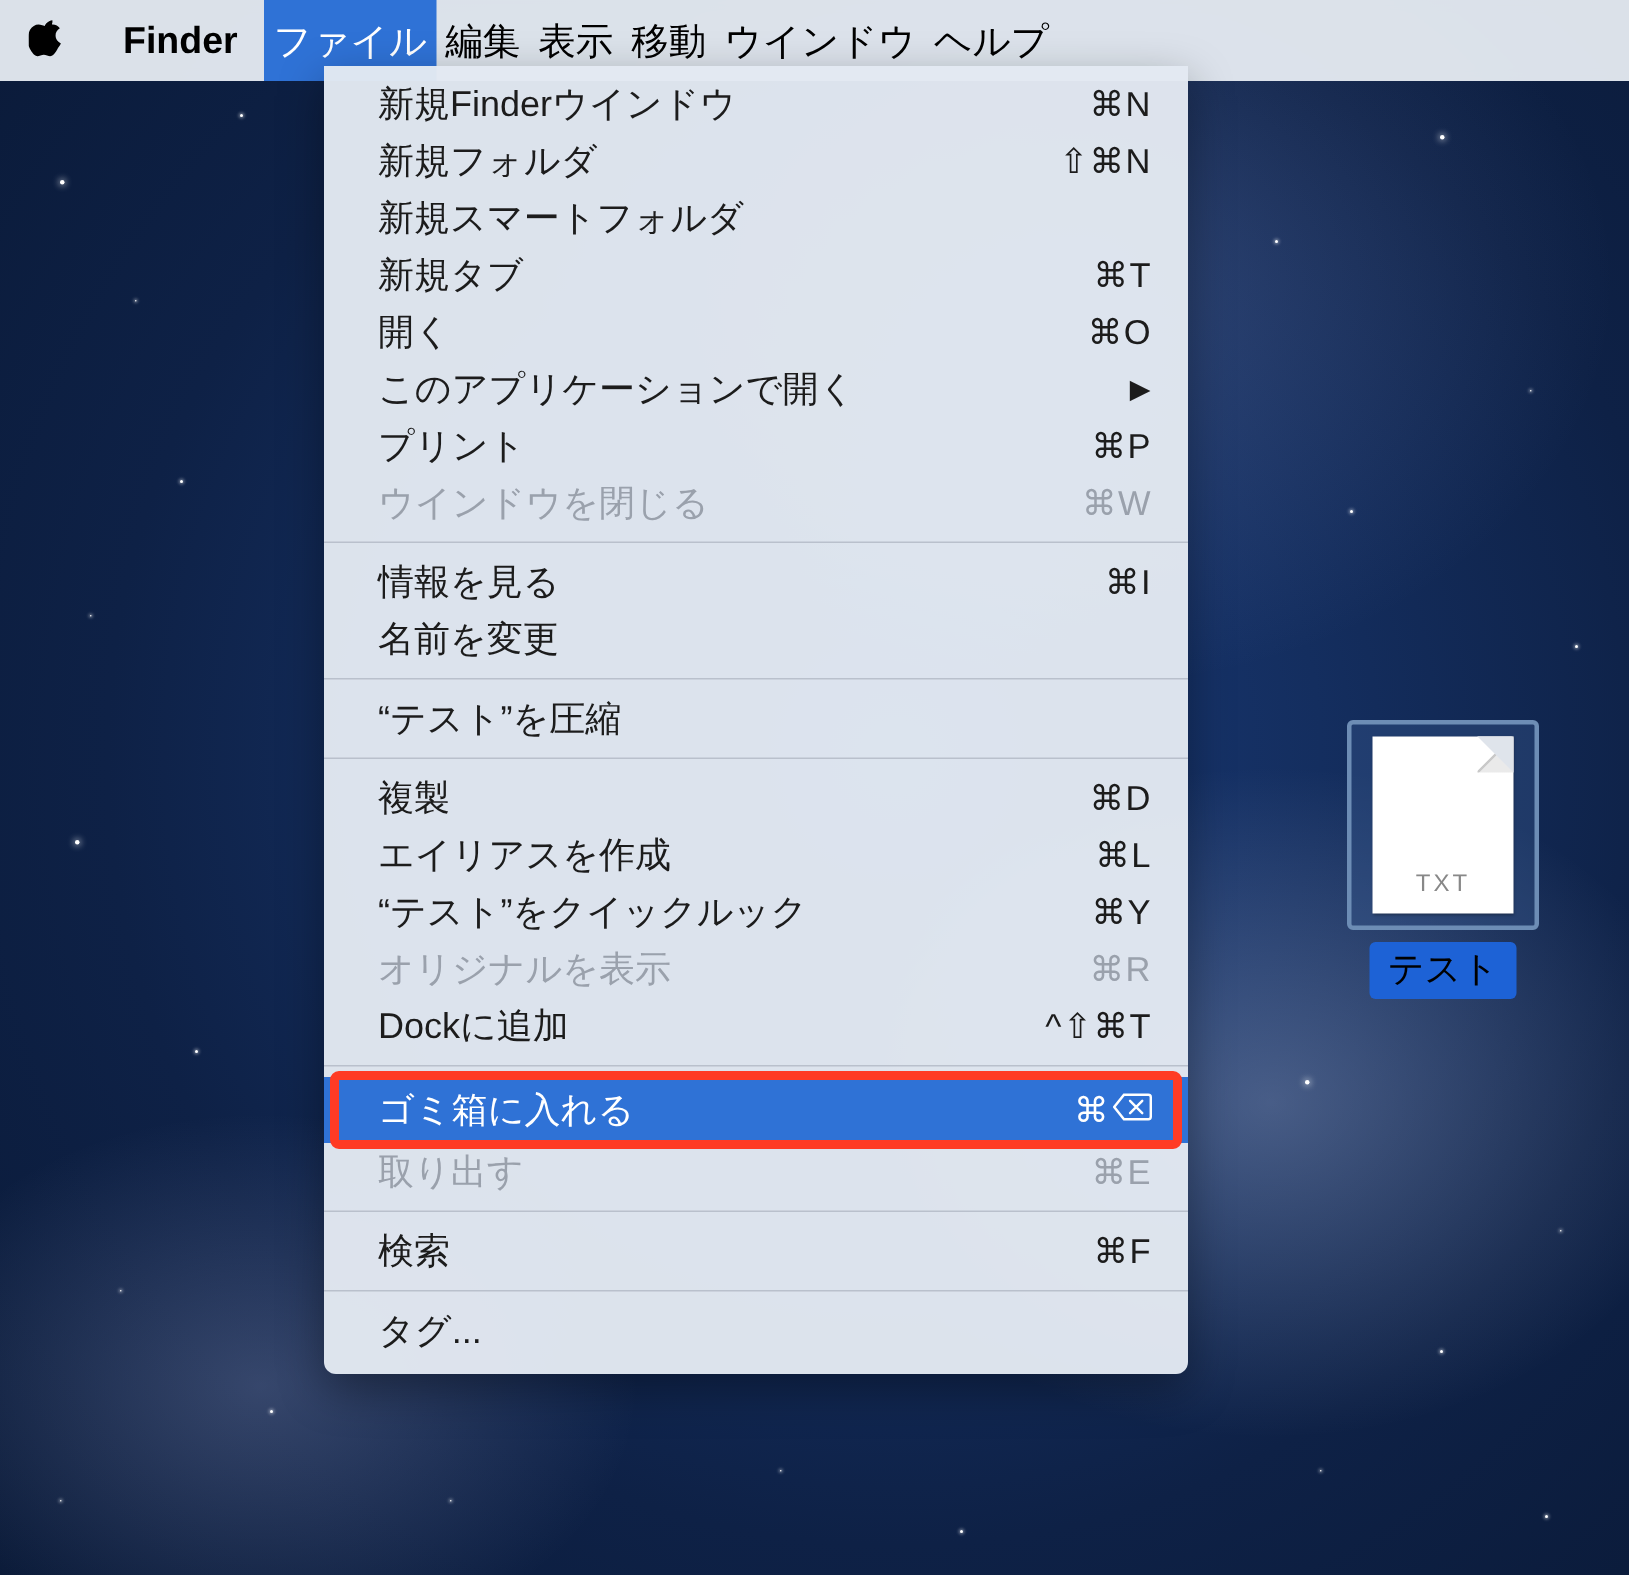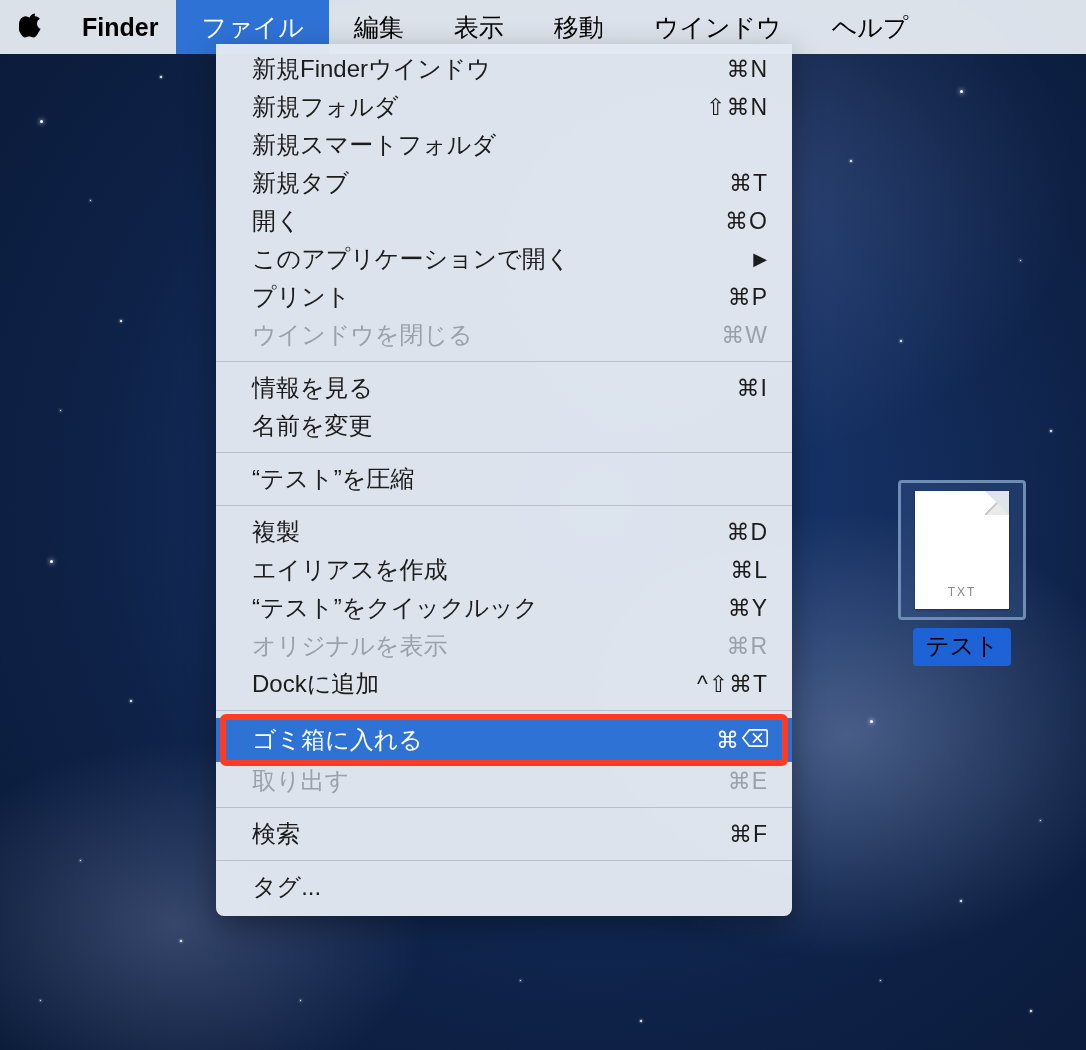--- a/index.html
+++ b/index.html
@@ -57,21 +57,21 @@
   }
   .apple svg { width: 26px; height: 26px; fill: #000; }
   .app-name {
     font-weight: 700;
     padding: 0 18px;
     height: 100%;
     display: flex;
     align-items: center;
   }
   .menu-label {
-    padding: 0 25px;
+    padding: 0 6px;
     height: 100%;
     display: flex;
     align-items: center;
     text-align: center;
   }
   .menu-label.active {
     background: #2f72d6;
     color: #fff;
   }
 
@@ -179,21 +179,21 @@
     width: 24px; height: 24px;
     background: #dfe4eb;
     clip-path: polygon(100% 0, 100% 100%, 0 0);
   }
   .doc-ext {
     position: absolute;
     bottom: 10px;
     left: 0; right: 0;
     text-align: center;
     color: #888;
-    font-size: 12px;
+    font-size: 16px;
     letter-spacing: 2px;
     font-family: Arial, sans-serif;
   }
   .file-label {
     margin-top: 8px;
     background: #1d62d6;
     color: #000000;
     font-size: 24px;
     padding: 2px 12px 4px;
     border-radius: 4px;

